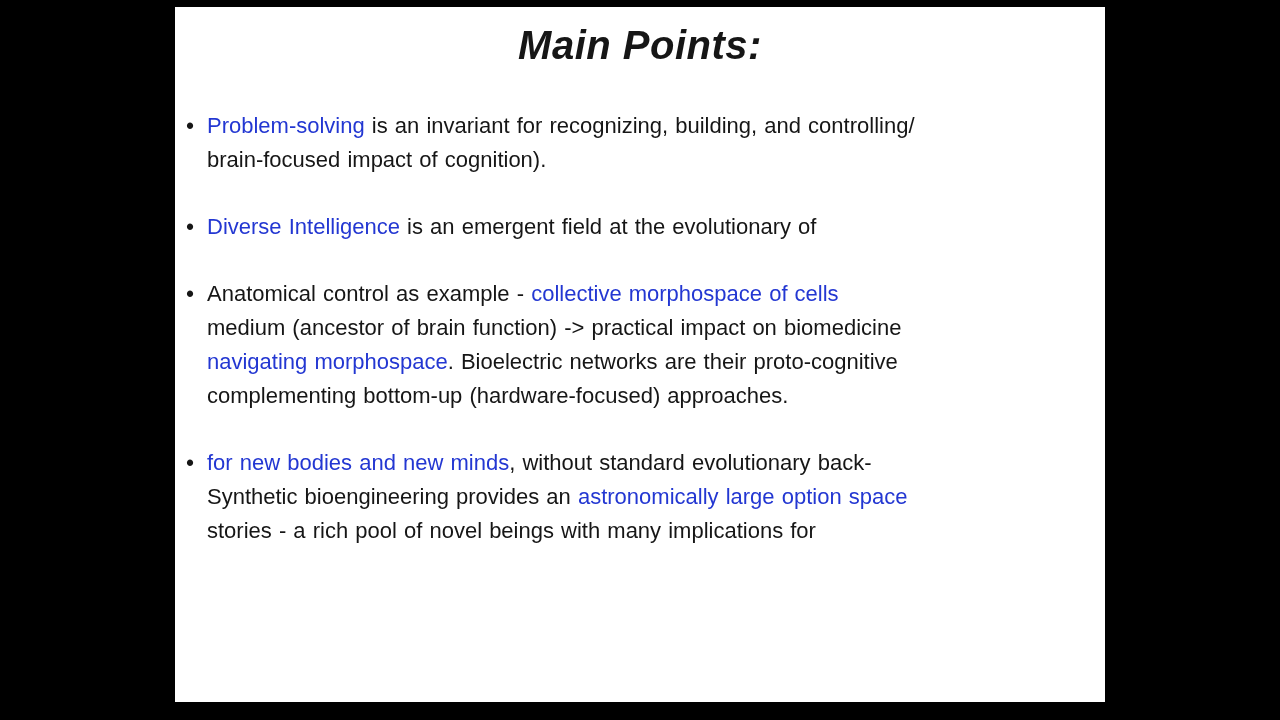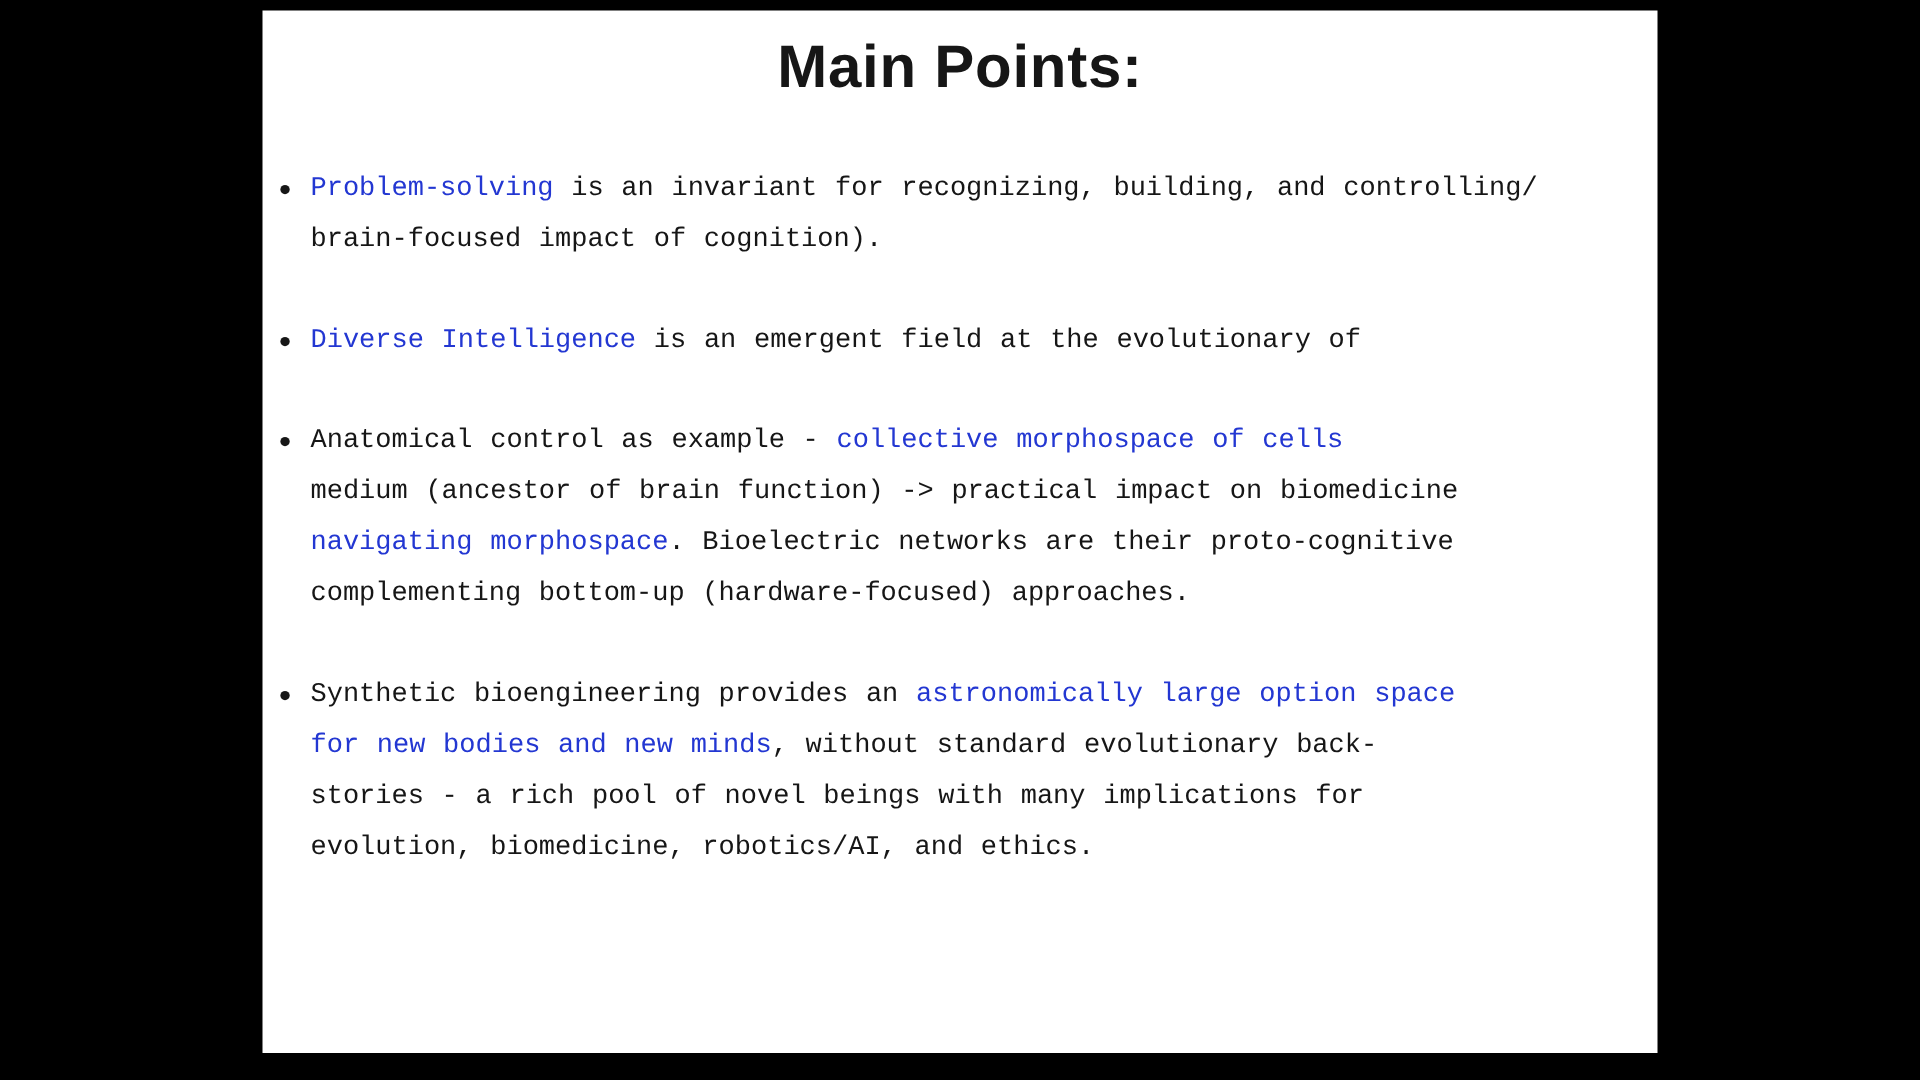--- a/index.html
+++ b/index.html
@@ -25,46 +25,46 @@
     color:var(--ink);
   }
   .slide-title{
     margin:0;
     text-align:center;
     font-size:40px;
     line-height:48px;
     font-weight:bold;
     letter-spacing:0.5px;
     color:var(--ink);
+    font-style:italic;
   }
   .bullet-list{
     list-style:none;
     margin:40px 0 0 0;
     padding:0 0 0 11px;
   }
   .bullet-item{
     display:flex;
     align-items:flex-start;
     margin:0 0 33px 0;
   }
   .bullet-marker{
     flex:0 0 21px;
     width:21px;
     font-size:23px;
     line-height:34px;
     color:var(--ink);
   }
   .lines{flex:1 1 auto;min-width:0;}
   .line{
-    font-size:18px;
+    font-size:22px;
     line-height:34px;
     white-space:nowrap;
     word-spacing:1px;
     color:var(--ink);
-    font-family:Liberation Mono, monospace;
   }
   .hl{color:var(--hl);}
 </style>
 </head>
 <body>
 
 <div class="slide">
   <h1 class="slide-title">Main Points:</h1>
 
   <ul class="bullet-list">
@@ -90,21 +90,20 @@
         <div class="line"><span>Anatomical control as example - </span><span class="hl">collective morphospace of cells</span></div>
         <div class="line"><span>medium (ancestor of brain function) -&gt; practical impact on biomedicine</span></div>
         <div class="line"><span class="hl">navigating morphospace</span><span>. Bioelectric networks are their proto-cognitive</span></div>
         <div class="line"><span>complementing bottom-up (hardware-focused) approaches.</span></div>
       </div>
     </li>
 
     <li class="bullet-item">
       <span class="bullet-marker">•</span>
       <div class="lines">
+        <div class="line"><span class="hl">for new bodies and new minds</span><span>, without standard evolutionary back-</span></div>
         <div class="line"><span>Synthetic bioengineering provides an </span><span class="hl">astronomically large option space</span></div>
-        <div class="line"><span class="hl">for new bodies and new minds</span><span>, without standard evolutionary back-</span></div>
         <div class="line"><span>stories - a rich pool of novel beings with many implications for</span></div>
-        <div class="line"><span>evolution, biomedicine, robotics/AI, and ethics.</span></div>
       </div>
     </li>
 
   </ul>
 </div>
 
 </body></html>

